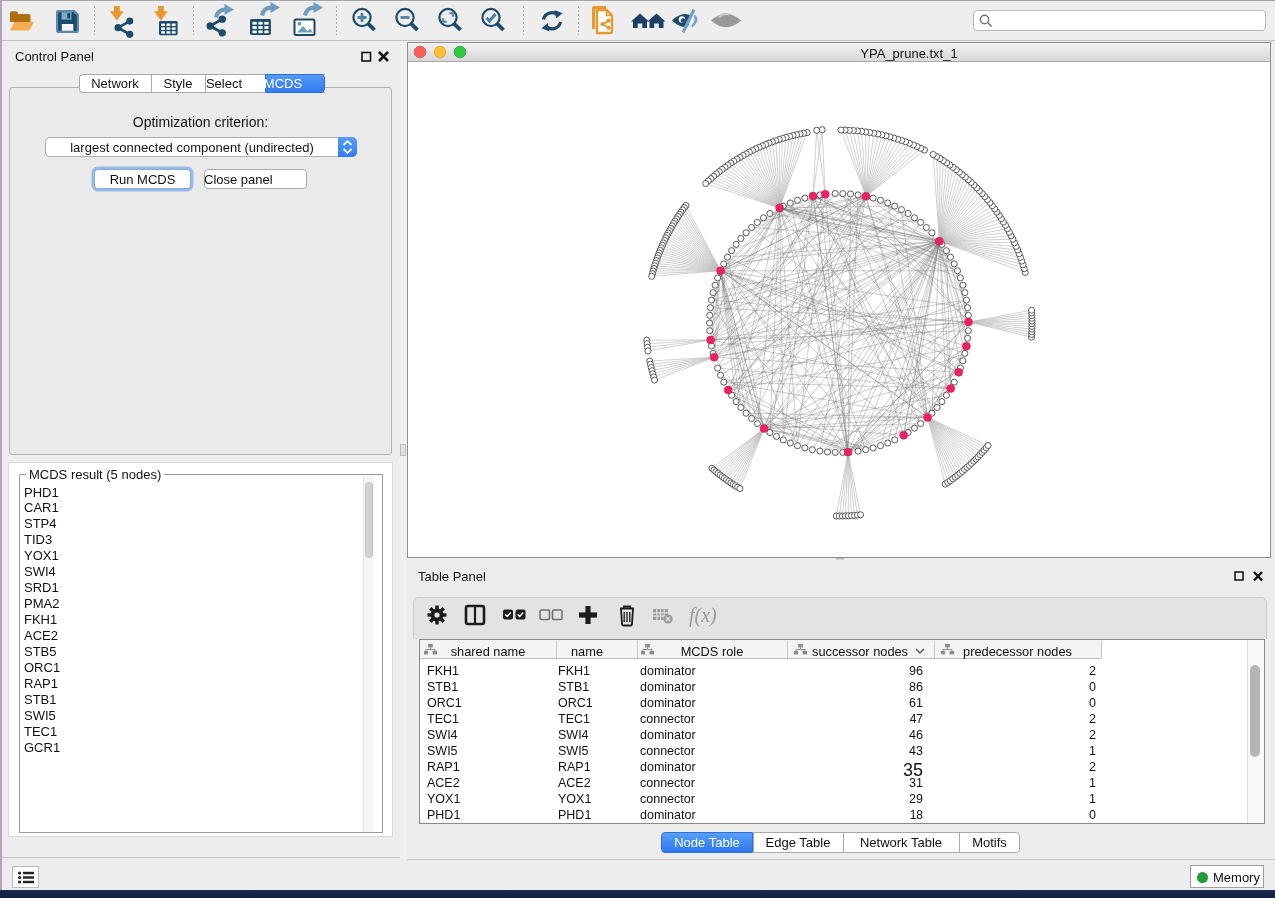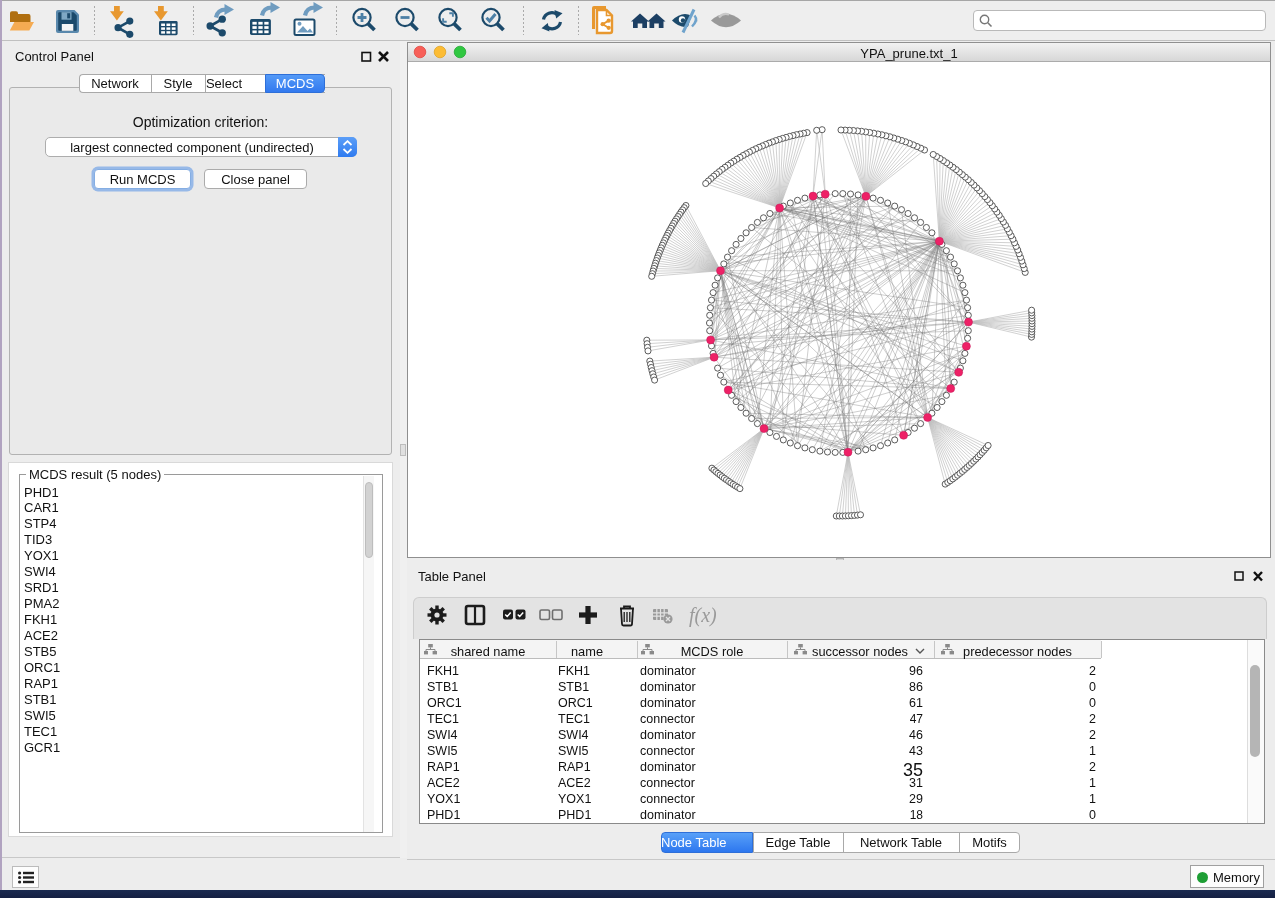--- a/index.html
+++ b/index.html
@@ -158,34 +158,34 @@
 <path d="M18 2 L27 11 M27 2 L18 11" stroke="#111" stroke-width="2.6"></path>
   </svg>
 <div class="abs" style="left:9px;top:87px;width:383px;height:368px;background:#eaeaea;border:1px solid #b2b2b2;border-radius:3px"></div>
 <div class="abs" style="left:79px;top:74px;width:246px;height:19px;background:#fff;border:1px solid #a9a9a9;border-radius:4px 0 0 4px;border-right:none"></div>
 <div class="abs" style="left:151px;top:74px;width:1px;height:19px;background:#a9a9a9"></div>
 <div class="abs" style="left:205px;top:74px;width:1px;height:19px;background:#a9a9a9"></div>
 <div class="txt abs" style="left:79px;top:76px;width:72px;text-align:center">Network</div>
 <div class="txt abs" style="left:151px;top:76px;width:54px;text-align:center">Style</div>
 <div class="txt abs" style="left:205px;top:76px;width:38px;text-align:center">Select</div>
 <div class="abs" style="left:265px;top:74px;width:60px;height:19px;background:linear-gradient(#549af7,#3279ef);border:1px solid #2e6fd8;border-radius:0 4px 4px 0"></div>
-<div class="txt abs" style="left:265px;top:76px;width:60px;text-align:center;color:#fff">MCDS</div>
+<div class="txt abs" style="left:253px;top:76px;width:60px;text-align:center;color:#fff">MCDS</div>
 
 <div class="txt abs" style="left:9px;top:114px;width:383px;text-align:center;font-size:14px">Optimization criterion:</div>
 <div class="abs" style="left:45px;top:137px;width:312px;height:20px;background:#fff;border:1px solid #adadad;border-radius:5px"></div>
 <div class="abs" style="left:338px;top:137px;width:19px;height:20px;background:linear-gradient(#5b9ef8,#2f7bf0);border-radius:0 5px 5px 0"></div>
 <svg class="abs" style="left:341px;top:140px" width="13" height="14" viewBox="0 0 13 14">
     <path d="M2.5 5 L6.5 1.2 L10.5 5" fill="none" stroke="#fff" stroke-width="1.8"></path>
     <path d="M2.5 9 L6.5 12.8 L10.5 9" fill="none" stroke="#fff" stroke-width="1.8"></path>
   </svg>
 <div class="txt abs" style="left:45px;top:140px;width:294px;text-align:center">largest connected component (undirected)</div>
 <div class="abs" style="left:94px;top:169px;width:97px;height:20px;background:#fff;border:1px solid #85aee3;border-radius:4px;box-shadow:0 0 0 2.5px rgba(106,158,231,0.65)"></div>
 <div class="txt abs" style="left:94px;top:172px;width:97px;text-align:center">Run MCDS</div>
 <div class="abs" style="left:204px;top:169px;width:103px;height:20px;background:#fff;border:1px solid #ababab;border-radius:4px"></div>
-<div class="txt abs" style="left:204px;top:172px;width:103px;text-align:center">Close panel</div>
+<div class="txt abs" style="left:204px;top:172px;width:103px;text-align:left">Close panel</div>
 
 <div class="abs" style="left:8px;top:462px;width:385px;height:375px;background:#fff;border:1px solid #d9d9d9"></div>
 <div class="abs" style="left:19px;top:474px;width:364px;height:359px;border:1px solid #9a9a9a"></div>
 <div class="abs txt" style="left:26px;top:467px;background:#fff;padding:0 3px">MCDS result (5 nodes)</div>
 <div class="txt abs" style="left:24px;top:484.5px">PHD1</div>
 <div class="txt abs" style="left:24px;top:500.4px">CAR1</div>
 <div class="txt abs" style="left:24px;top:516.4px">STP4</div>
 <div class="txt abs" style="left:24px;top:532.4px">TID3</div>
 <div class="txt abs" style="left:24px;top:548.3px">YOX1</div>
 <div class="txt abs" style="left:24px;top:564.2px">SWI4</div>
@@ -672,21 +672,21 @@
 <div class="txt abs" style="left:640px;top:808.0px;font-size:12.5px">dominator</div>
 <div class="txt abs" style="left:820px;top:808.0px;width:103px;text-align:right;font-size:12px">18</div>
 <div class="txt abs" style="left:994px;top:808.0px;width:102px;text-align:right;font-size:12.5px">0</div>
 <div class="abs" style="left:1247px;top:640px;width:17px;height:183px;background:#fafafa;border-left:1px solid #ddd"></div>
 <div class="abs" style="left:1250px;top:665px;width:10px;height:92px;background:#b5b5b5;border-radius:5px"></div>
 
 <div class="abs" style="left:753px;top:832px;width:267px;height:21px;background:#fff;border:1px solid #a9a9a9;border-radius:0 4px 4px 0"></div>
 <div class="abs" style="left:843px;top:832px;width:1px;height:21px;background:#a9a9a9"></div>
 <div class="abs" style="left:959px;top:832px;width:1px;height:21px;background:#a9a9a9"></div>
 <div class="abs" style="left:661px;top:832px;width:92px;height:21px;background:linear-gradient(#58a0f8,#2d77ef);border:1px solid #2e6fd8;border-radius:4px 0 0 4px"></div>
-<div class="txt abs" style="left:661px;top:835px;width:92px;color:#fff">Node Table</div>
+<div class="txt abs" style="left:661px;top:835px;width:92px;text-align:center;color:#fff">Node Table</div>
 <div class="txt abs" style="left:753px;top:835px;width:90px;text-align:center">Edge Table</div>
 <div class="txt abs" style="left:843px;top:835px;width:116px;text-align:center">Network Table</div>
 <div class="txt abs" style="left:959px;top:835px;width:61px;text-align:center">Motifs</div>
 
 <div class="abs" style="left:407px;top:859px;width:868px;height:1px;background:#c8c8c8"></div>
 <div class="abs" style="left:1190px;top:865px;width:74px;height:23px;background:#fdfdfd;border:1px solid #9f9f9f"></div>
 <div class="abs" style="left:1197px;top:871.5px;width:11px;height:11px;border-radius:50%;background:#1e9e35"></div>
 <div class="txt abs" style="left:1213px;top:870px">Memory</div>
 
 <div class="abs" style="left:0;top:890px;width:1275px;height:8px;background:

